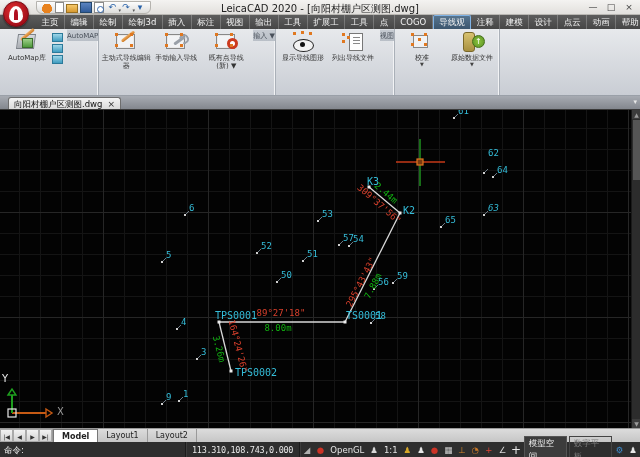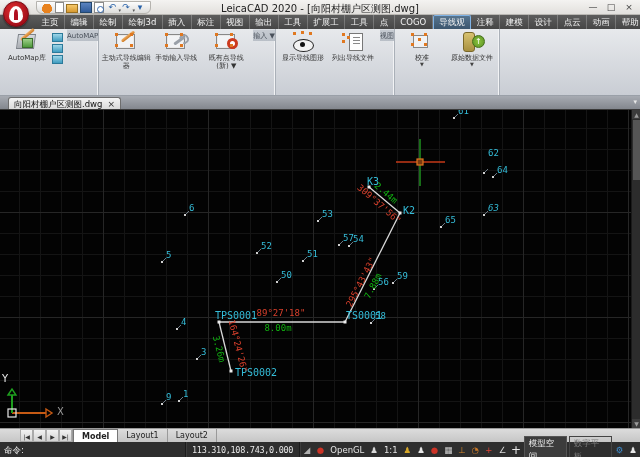--- a/index.html
+++ b/index.html
@@ -88,21 +88,21 @@
   .edge-label.angle { color:#d8402c; }
   .edge-label.dist { color:#12b012; }
   .axis-y-label { position:absolute; left:2px; top:263px; color:#e8e8e8; font-size:10px; }
   .axis-x-label { position:absolute; left:57px; top:296px; color:#9a9a9a; font-size:10px; }
   .vscroll { position:absolute; right:0; top:0; width:9px; height:318px; background:#2c2c2c; border-left:1px solid #1a1a1a; }
   .vscroll .arr { display:block; width:9px; height:9px; font-size:6px; line-height:9px; text-align:center; color:#9a9a9a; background:#3c3c3c; }
   .vscroll .arr.down { position:absolute; bottom:0; }
   .vscroll .thumb { position:absolute; top:10px; left:1px; width:7px; height:60px; background:#555; }
 
   
-  .layoutbar { height:14px; background:linear-gradient(#dcdcdc,#c6c6c6); border-top:1px solid #9a9a9a; display:flex; align-items:stretch; font-size:8px;padding-left:20px; }
+  .layoutbar { height:14px; background:linear-gradient(#dcdcdc,#c6c6c6); border-top:1px solid #9a9a9a; display:flex; align-items:stretch; font-size:8px; }
   .lt-nav { display:flex; border-right:1px solid #999; }
   .lt-nav span { width:13px; text-align:center; line-height:13px; color:#333; font-size:6px; border:1px solid #aaa; background:linear-gradient(#f2f2f2,#d2d2d2); }
   .lt-tab { padding:0 8px; line-height:13px; color:#222; border-right:1px solid #9a9a9a; transform:skewX(0); }
   .lt-tab.active { background:#fff; font-weight:bold; border:1px solid #777; border-bottom:none; }
 
   
   .statusbar { height:16px; background:#2e2e2e; display:flex; align-items:center; color:#e4e4e4; font-size:8.5px; }
   .cmd { flex:0 0 186px; padding-left:4px; color:#f0f0f0; border-right:1px solid #1b1b1b; box-shadow:1px 0 0 #3d3d3d; height:100%; line-height:16px; }
   .coords { padding:0 6px; font-family:"DejaVu Sans Mono",monospace; letter-spacing:-0.3px; color:#e8e8e8; border-right:1px solid #1b1b1b; box-shadow:1px 0 0 #3d3d3d; height:100%; line-height:16px; }
   .sicon { width:14px; text-align:center; line-height:16px; }

